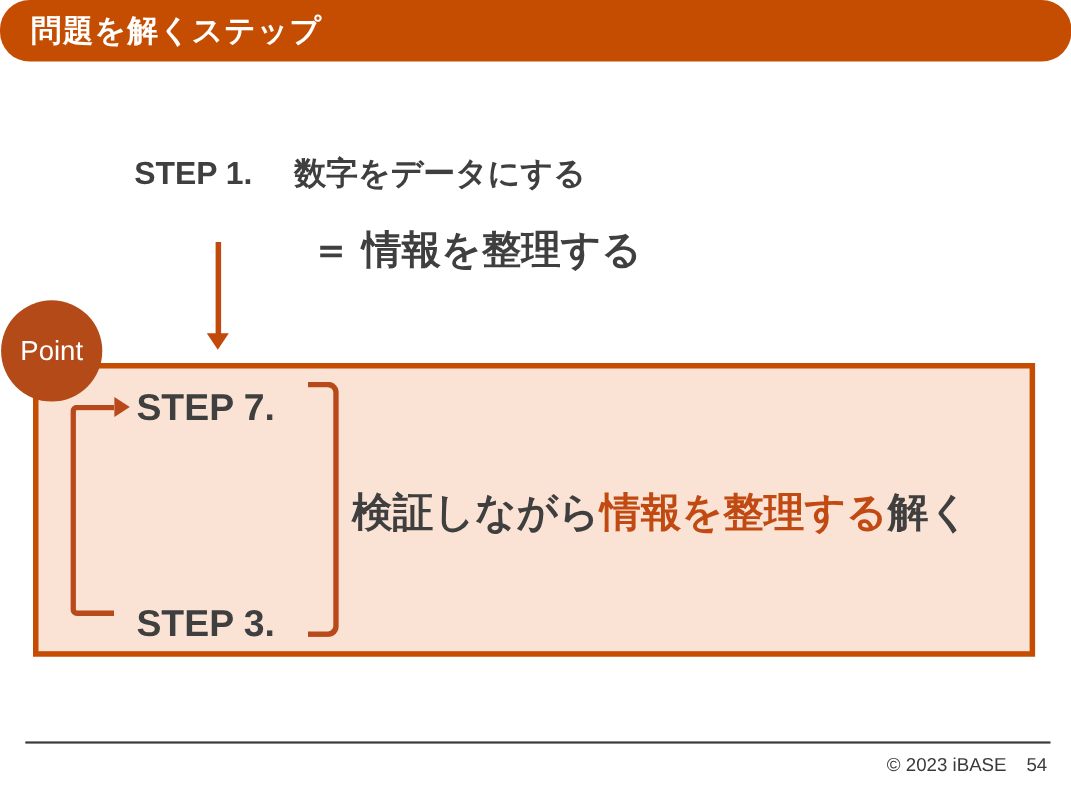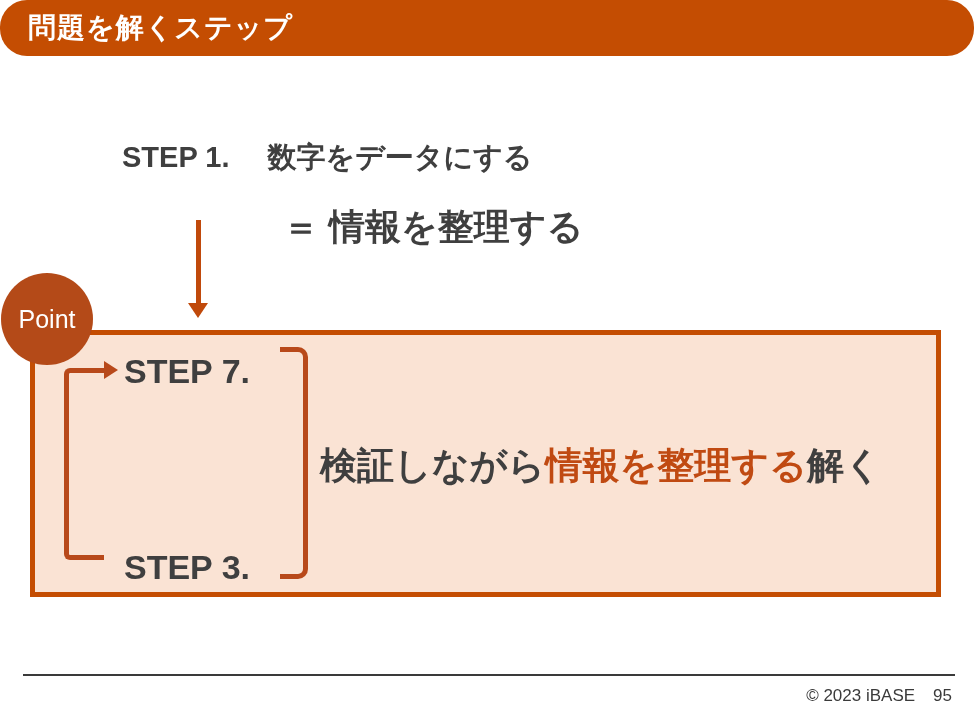--- a/index.html
+++ b/index.html
@@ -217,16 +217,16 @@
   </div>
 
   <div class="bracket"></div>
 
   <div class="box-description">
     <span>検証しながら</span><span class="highlight">情報を整理する</span><span>解く</span>
   </div>
 
   <div class="footer-line"></div>
   <div class="footer-text">
-    <span>© 2023 iBASE</span><span class="page-number">95</span>
+    <span>© 2023 iBASE</span><span class="page-number">54</span>
   </div>
 
 </div>
 
 </body></html>

